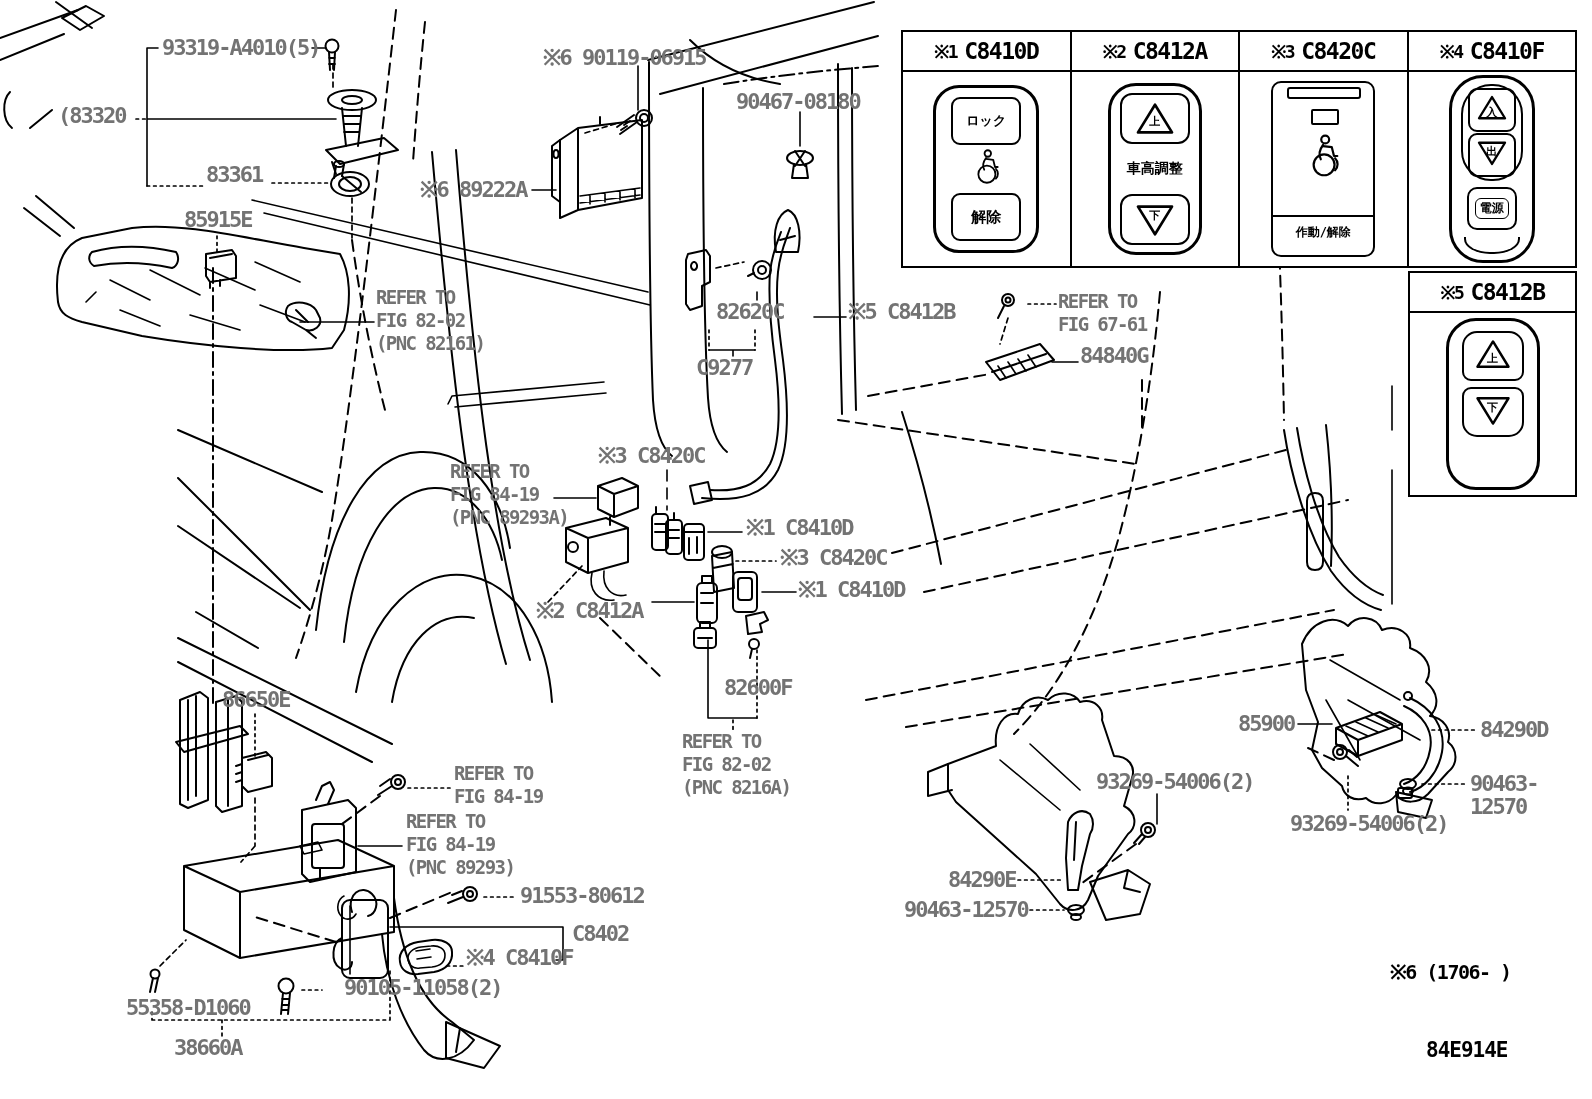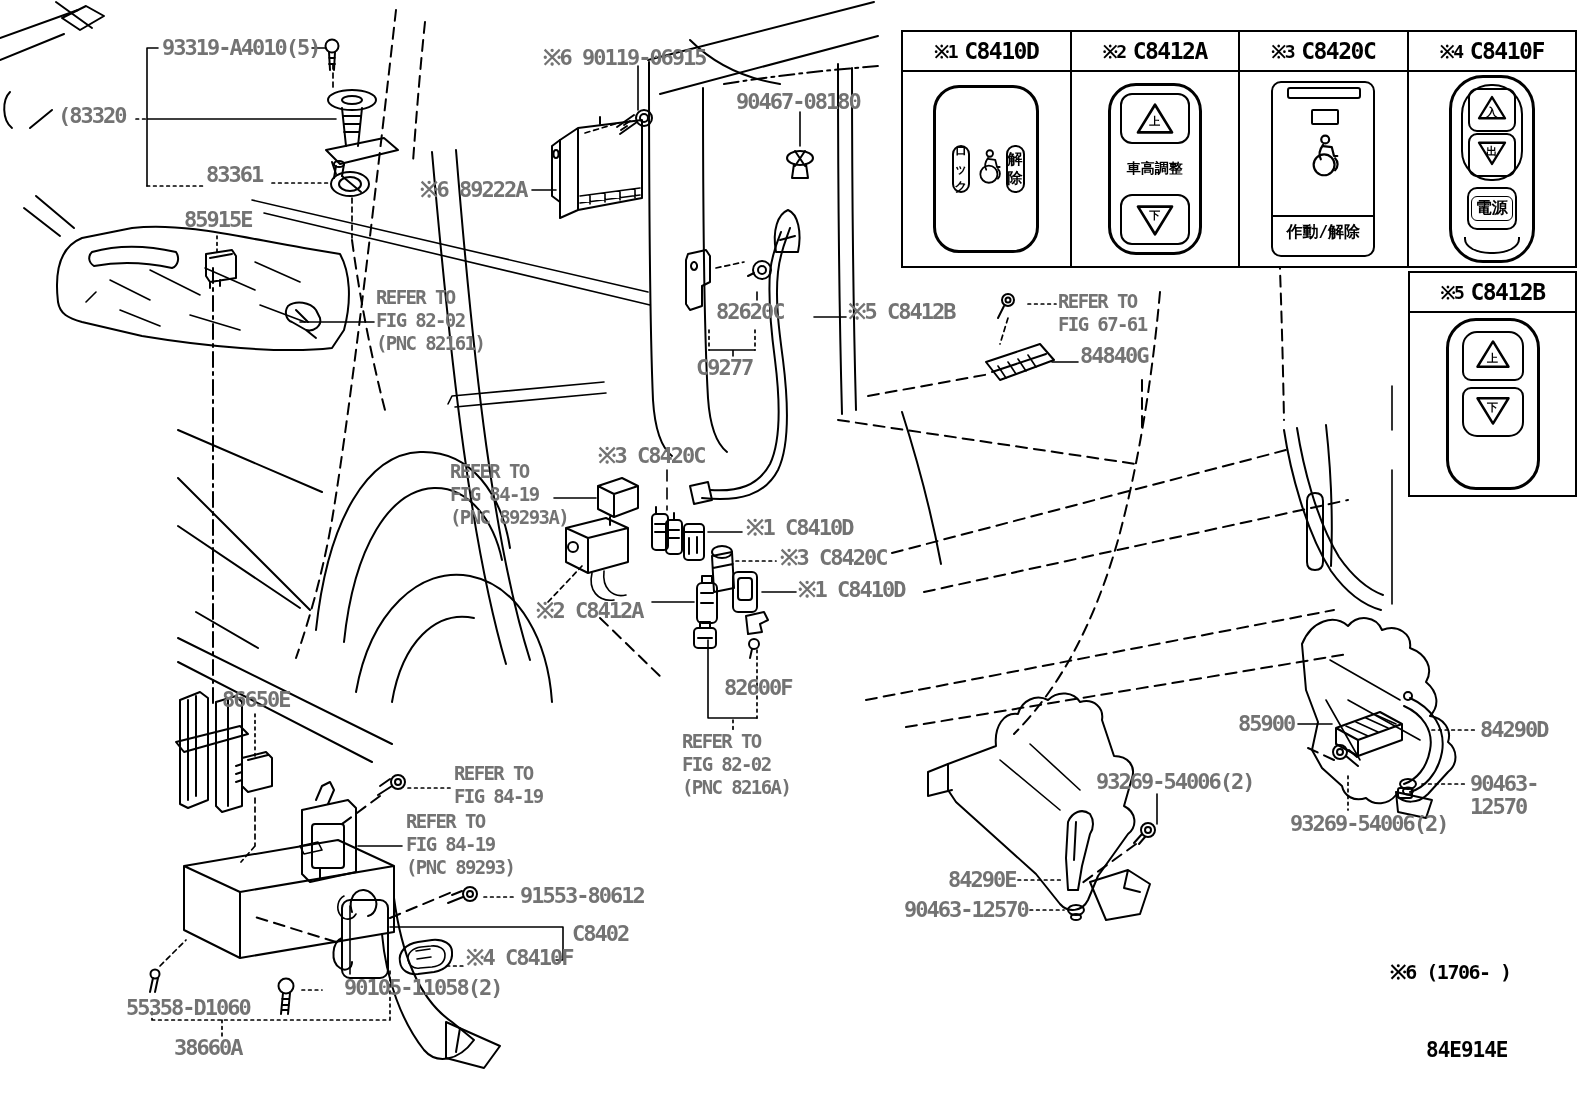--- a/index.html
+++ b/index.html
@@ -26,26 +26,26 @@
   .lg-head{display:flex;align-items:center;justify-content:center;gap:7px;
            font:bold 23px "DejaVu Sans Mono",monospace;letter-spacing:-1.5px;
            border-bottom:2px solid #000;height:38px;flex:none;}
   .lg-ref{font-size:18px;font-weight:bold;}
   .lg-body{flex:1;display:flex;align-items:center;justify-content:center;}
   .lg-extra{position:absolute;left:1408px;top:271px;width:169px;height:226px;
             border:2px solid #000;background:#fff;box-sizing:border-box;display:flex;flex-direction:column;}
 
   
   .sw-lock{width:106px;height:168px;border:3px solid #000;border-radius:26px;
-           display:flex;align-items:center;justify-content:space-between;
+           display:flex;flex-direction:column;align-items:center;justify-content:space-between;
            padding:9px 16px;box-sizing:border-box;}
   .sw-btn{width:66px;height:44px;border:2.5px solid #000;border-radius:9px;
           display:flex;align-items:center;justify-content:center;
           font-weight:bold;background:#fff;}
-  .f15{font-size:15px;} .f13{font-size:13px;} .f12{font-size:16px;}
+  .f15{font-size:15px;} .f13{font-size:13px;} .f12{font-size:12px;}
 
   .sw-height{width:94px;height:172px;border:3px solid #000;border-radius:28px;
              display:flex;flex-direction:column;align-items:center;justify-content:space-between;
              padding:7px 0;box-sizing:border-box;}
   .tri-btn{width:66px;height:47px;border:2.5px solid #000;border-radius:12px;
            position:relative;display:flex;align-items:center;justify-content:center;}
   .tri-btn svg{display:block;}
   .tri-kanji{position:absolute;font-size:11px;font-weight:bold;left:50%;top:55%;transform:translate(-50%,-50%);}
   .sw-height .mid{font-size:14px;font-weight:bold;letter-spacing:0;}
 

